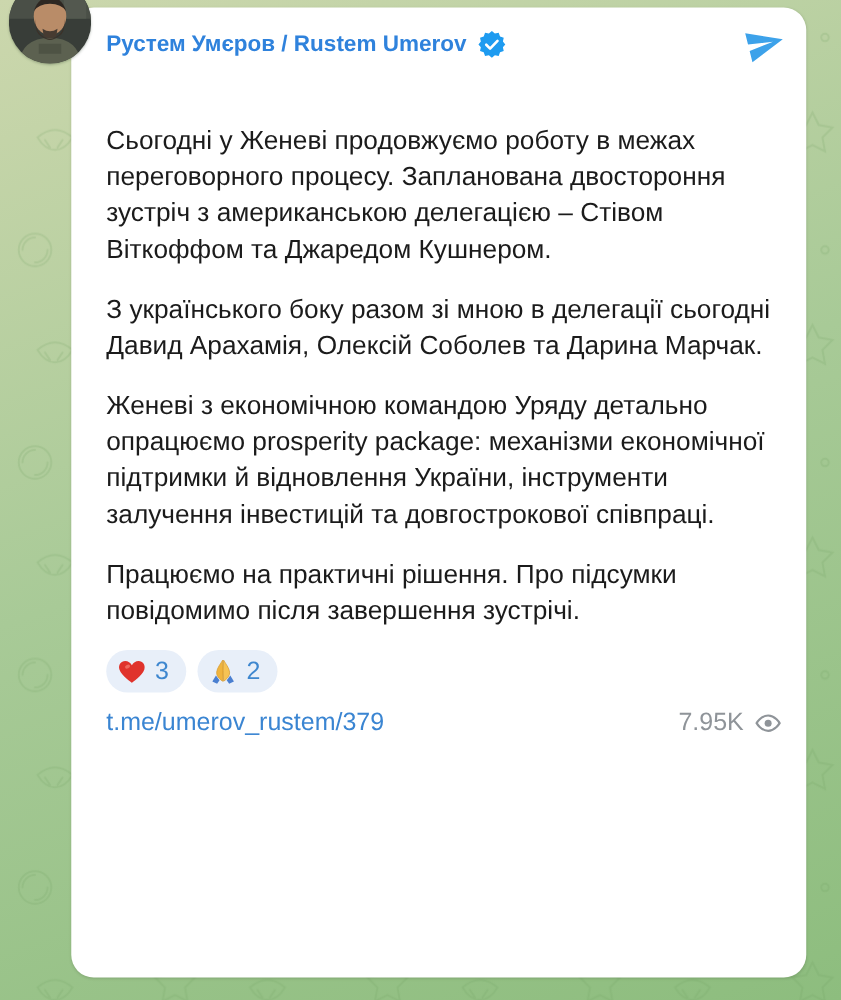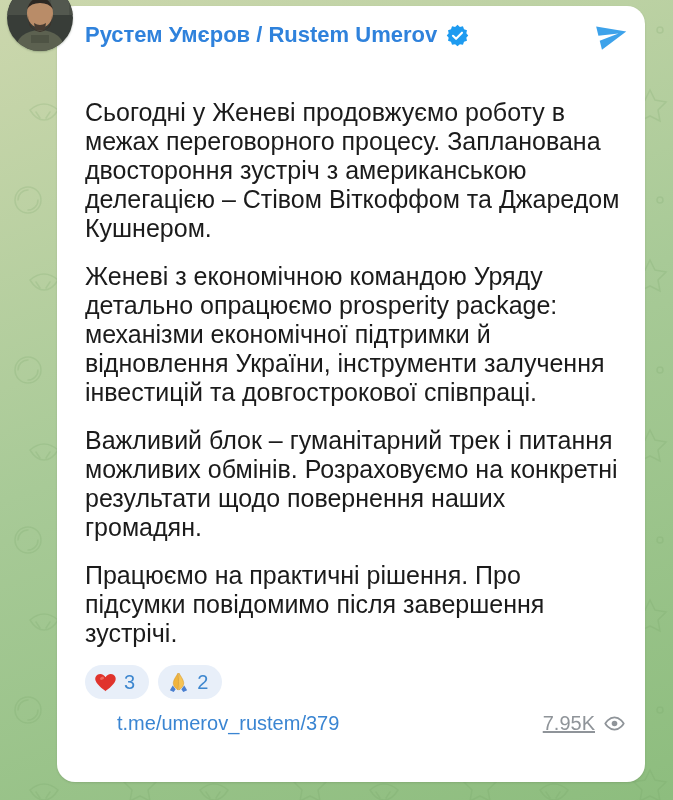--- a/index.html
+++ b/index.html
@@ -54,35 +54,35 @@
   .avatar svg{display:block;width:100%;height:100%;}
   .header{
     display:flex;align-items:center;gap:9px;
     padding-right:48px;
     margin-bottom:7px;
     height:30px;
   }
   .channel-name{
     color:var(--accent);
     font-weight:bold;
-    font-size:22px;
+    font-size:18px;
     line-height:28px;
     white-space:nowrap;
     cursor:pointer;
   }
   .badge{width:23px;height:23px;flex:0 0 auto;}
   .plane{
     position:absolute;
     top:13px;right:17px;
     width:32px;height:32px;
     cursor:pointer;
   }
   .body-text{
     color:var(--text);
-    font-size:25px;
+    font-size:21px;
     line-height:29px;
     width:542px;
     margin-top:48px;
   }
   .body-text p{margin:0 0 19px 0;}
   .body-text p:last-child{margin-bottom:17px;}
   .reactions{
     display:flex;gap:9px;align-items:center;
     margin:0 0 13px 0;
   }
@@ -102,27 +102,25 @@
   }
   .footer{
     display:flex;align-items:center;justify-content:space-between;
     padding-right:2px;
   }
   .post-link{
     color:var(--link);
     font-size:20px;
     text-decoration:none;
     cursor:pointer;
-    margin-left:32px;
   }
   .meta{
     display:flex;align-items:center;gap:9px;
     color:var(--muted);
     font-size:20px;
-    text-decoration:underline;
   }
   .eye{width:21px;height:15px;display:block;}
 </style>
 </head>
 <body>
 
 <div class="screen">
 
   <svg class="bg-pattern" xmlns="http://www.w3.org/2000/svg">
     <defs>
@@ -166,22 +164,22 @@
       </svg>
       <svg class="plane" viewBox="0 0 24 24" xmlns="http://www.w3.org/2000/svg">
         <g transform="rotate(-14 12 12)">
           <path fill="var(--plane)" d="M2 21L23 12 2 3l0 7 15 2-15 2z"></path>
         </g>
       </svg>
     </div>
 
     <div class="body-text">
       <p>Сьогодні у Женеві продовжуємо роботу в межах переговорного процесу. Запланована двостороння зустріч з американською делегацією – Стівом Віткоффом та Джаредом Кушнером.</p>
+      <p>З українського боку разом зі мною в делегації сьогодні Давид Арахамія, Олексій Соболев та Дарина Марчак.</p>
       <p>Женеві з економічною командою Уряду детально опрацюємо prosperity package: механізми економічної підтримки й відновлення України, інструменти залучення інвестицій та довгострокової співпраці.</p>
-      <p>Важливий блок – гуманітарний трек і питання можливих обмінів. Розраховуємо на конкретні результати щодо повернення наших громадян.</p>
       <p>Працюємо на практичні рішення. Про підсумки повідомимо після завершення зустрічі.</p>
     </div>
 
     <div class="reactions">
       <div class="pill">
         <svg viewBox="0 0 24 24" xmlns="http://www.w3.org/2000/svg">
           <path fill="#e0332c" d="M12 21s-8.6-5.6-10.4-11C.4 6.2 3 3 6.4 3 8.8 3 10.9 4.4 12 6.4 13.1 4.4 15.2 3 17.6 3 21 3 23.6 6.2 22.4 10 20.6 15.4 12 21 12 21z"></path>
           <ellipse cx="8.4" cy="7.6" rx="2.2" ry="1.5" fill="#ef6a5f" transform="rotate(-25 8.4 7.6)"></ellipse>
         </svg>
         <span class="count">3</span>

